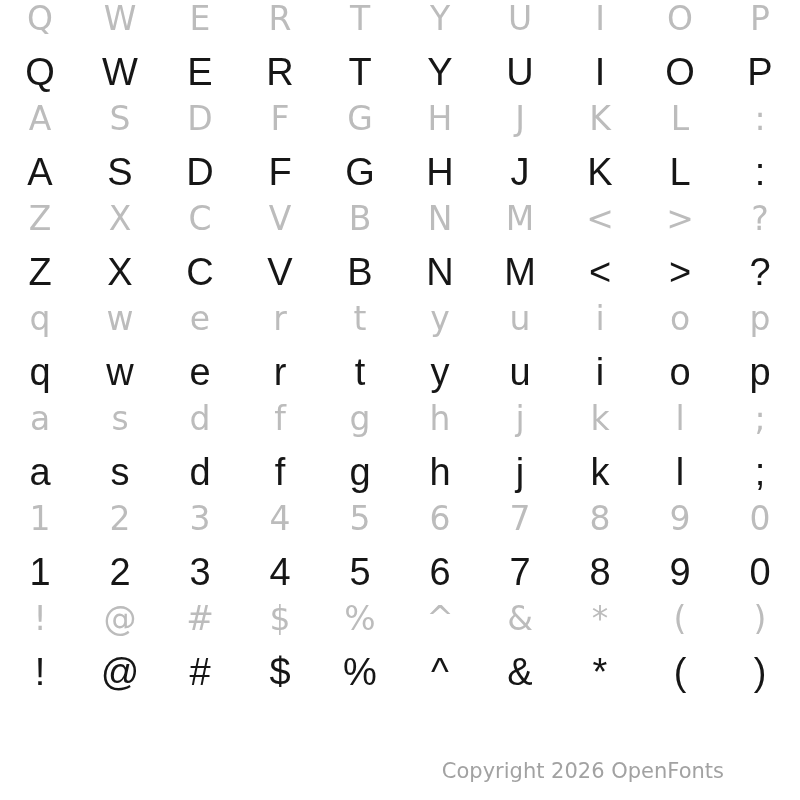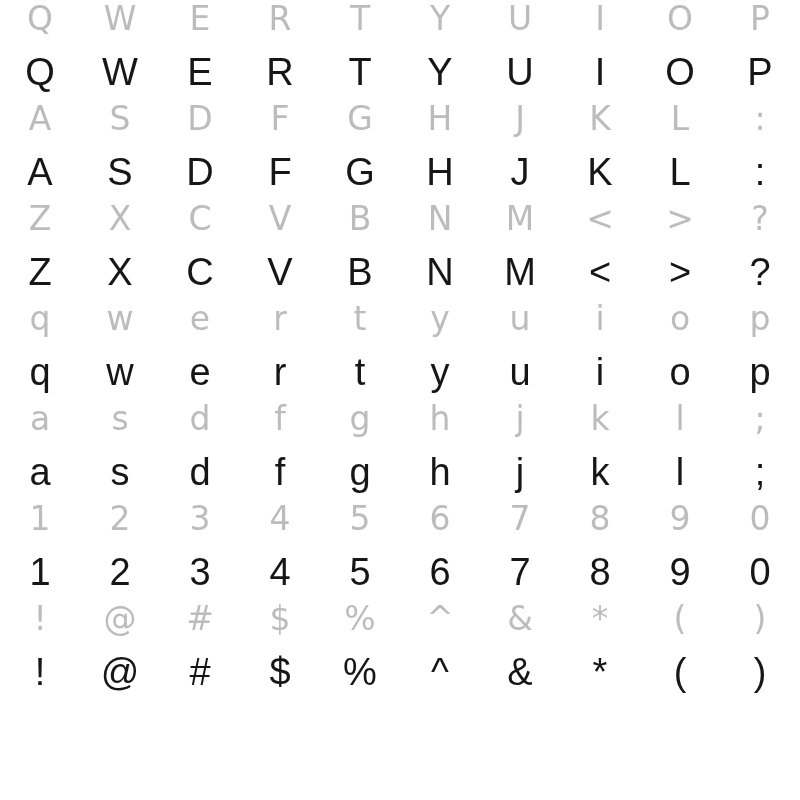--- a/index.html
+++ b/index.html
@@ -72,13 +72,14 @@
       <div class="char-row primary" style="top: 247px;"><span class="char-cell">Z</span><span class="char-cell">X</span><span class="char-cell">C</span><span class="char-cell">V</span><span class="char-cell">B</span><span class="char-cell">N</span><span class="char-cell">M</span><span class="char-cell">&lt;</span><span class="char-cell">&gt;</span><span class="char-cell">?</span></div>
       <div class="char-row muted" style="top: 294px;"><span class="char-cell">q</span><span class="char-cell">w</span><span class="char-cell">e</span><span class="char-cell">r</span><span class="char-cell">t</span><span class="char-cell">y</span><span class="char-cell">u</span><span class="char-cell">i</span><span class="char-cell">o</span><span class="char-cell">p</span></div>
       <div class="char-row primary" style="top: 347px;"><span class="char-cell">q</span><span class="char-cell">w</span><span class="char-cell">e</span><span class="char-cell">r</span><span class="char-cell">t</span><span class="char-cell">y</span><span class="char-cell">u</span><span class="char-cell">i</span><span class="char-cell">o</span><span class="char-cell">p</span></div>
       <div class="char-row muted" style="top: 394px;"><span class="char-cell">a</span><span class="char-cell">s</span><span class="char-cell">d</span><span class="char-cell">f</span><span class="char-cell">g</span><span class="char-cell">h</span><span class="char-cell">j</span><span class="char-cell">k</span><span class="char-cell">l</span><span class="char-cell">;</span></div>
       <div class="char-row primary" style="top: 447px;"><span class="char-cell">a</span><span class="char-cell">s</span><span class="char-cell">d</span><span class="char-cell">f</span><span class="char-cell">g</span><span class="char-cell">h</span><span class="char-cell">j</span><span class="char-cell">k</span><span class="char-cell">l</span><span class="char-cell">;</span></div>
       <div class="char-row muted" style="top: 494px;"><span class="char-cell">1</span><span class="char-cell">2</span><span class="char-cell">3</span><span class="char-cell">4</span><span class="char-cell">5</span><span class="char-cell">6</span><span class="char-cell">7</span><span class="char-cell">8</span><span class="char-cell">9</span><span class="char-cell">0</span></div>
       <div class="char-row primary" style="top: 547px;"><span class="char-cell">1</span><span class="char-cell">2</span><span class="char-cell">3</span><span class="char-cell">4</span><span class="char-cell">5</span><span class="char-cell">6</span><span class="char-cell">7</span><span class="char-cell">8</span><span class="char-cell">9</span><span class="char-cell">0</span></div>
       <div class="char-row muted" style="top: 594px;"><span class="char-cell">!</span><span class="char-cell">@</span><span class="char-cell">#</span><span class="char-cell">$</span><span class="char-cell">%</span><span class="char-cell">^</span><span class="char-cell">&amp;</span><span class="char-cell">*</span><span class="char-cell">(</span><span class="char-cell">)</span></div>
       <div class="char-row primary" style="top: 647px;"><span class="char-cell">!</span><span class="char-cell">@</span><span class="char-cell">#</span><span class="char-cell">$</span><span class="char-cell">%</span><span class="char-cell">^</span><span class="char-cell">&amp;</span><span class="char-cell">*</span><span class="char-cell">(</span><span class="char-cell">)</span></div>
     </div>
+  <div class="copyright">Copyright 2026 OpenFonts</div>
 </div>
 
 </body></html>

